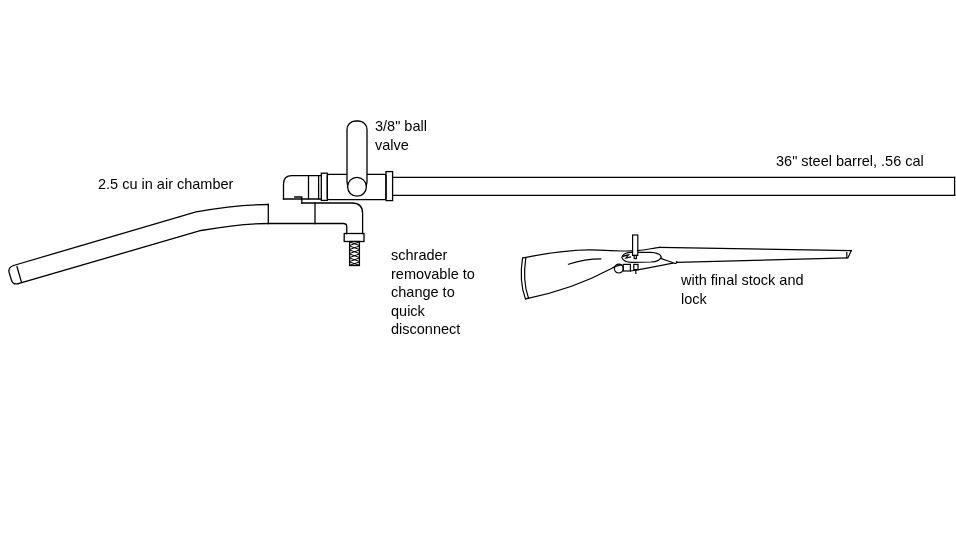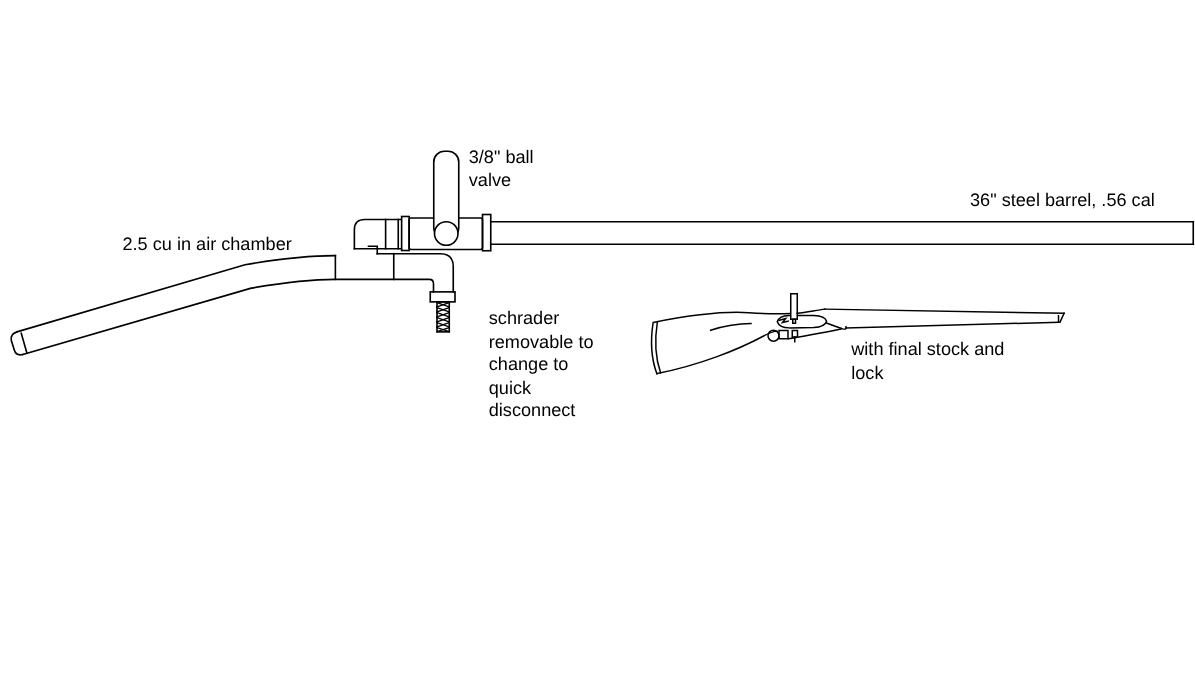--- a/index.html
+++ b/index.html
@@ -14,21 +14,21 @@
   svg.art{position:absolute;left:0;top:0;}
   .lbl{
     position:absolute;
     color:#000000;
     font-size:14.5px;
     line-height:18.5px;
     white-space:pre-line;
     letter-spacing:0px;
   }
   #lbl-ball-valve{left:375px;top:117px;}
-  #lbl-air-chamber{left:98px;top:187px;text-align:center;}
+  #lbl-air-chamber{left:98px;top:175px;text-align:center;}
   #lbl-barrel{left:776px;top:152px;}
   #lbl-schrader{left:391px;top:246px;}
   #lbl-stock{left:681px;top:271px;}
 </style>
 </head>
 <body>
 
 <div class="canvas">
 
   <svg class="art" width="956" height="555" viewBox="0 0 956 555" fill="none" stroke="#000000" stroke-width="1.3" stroke-linecap="square">

